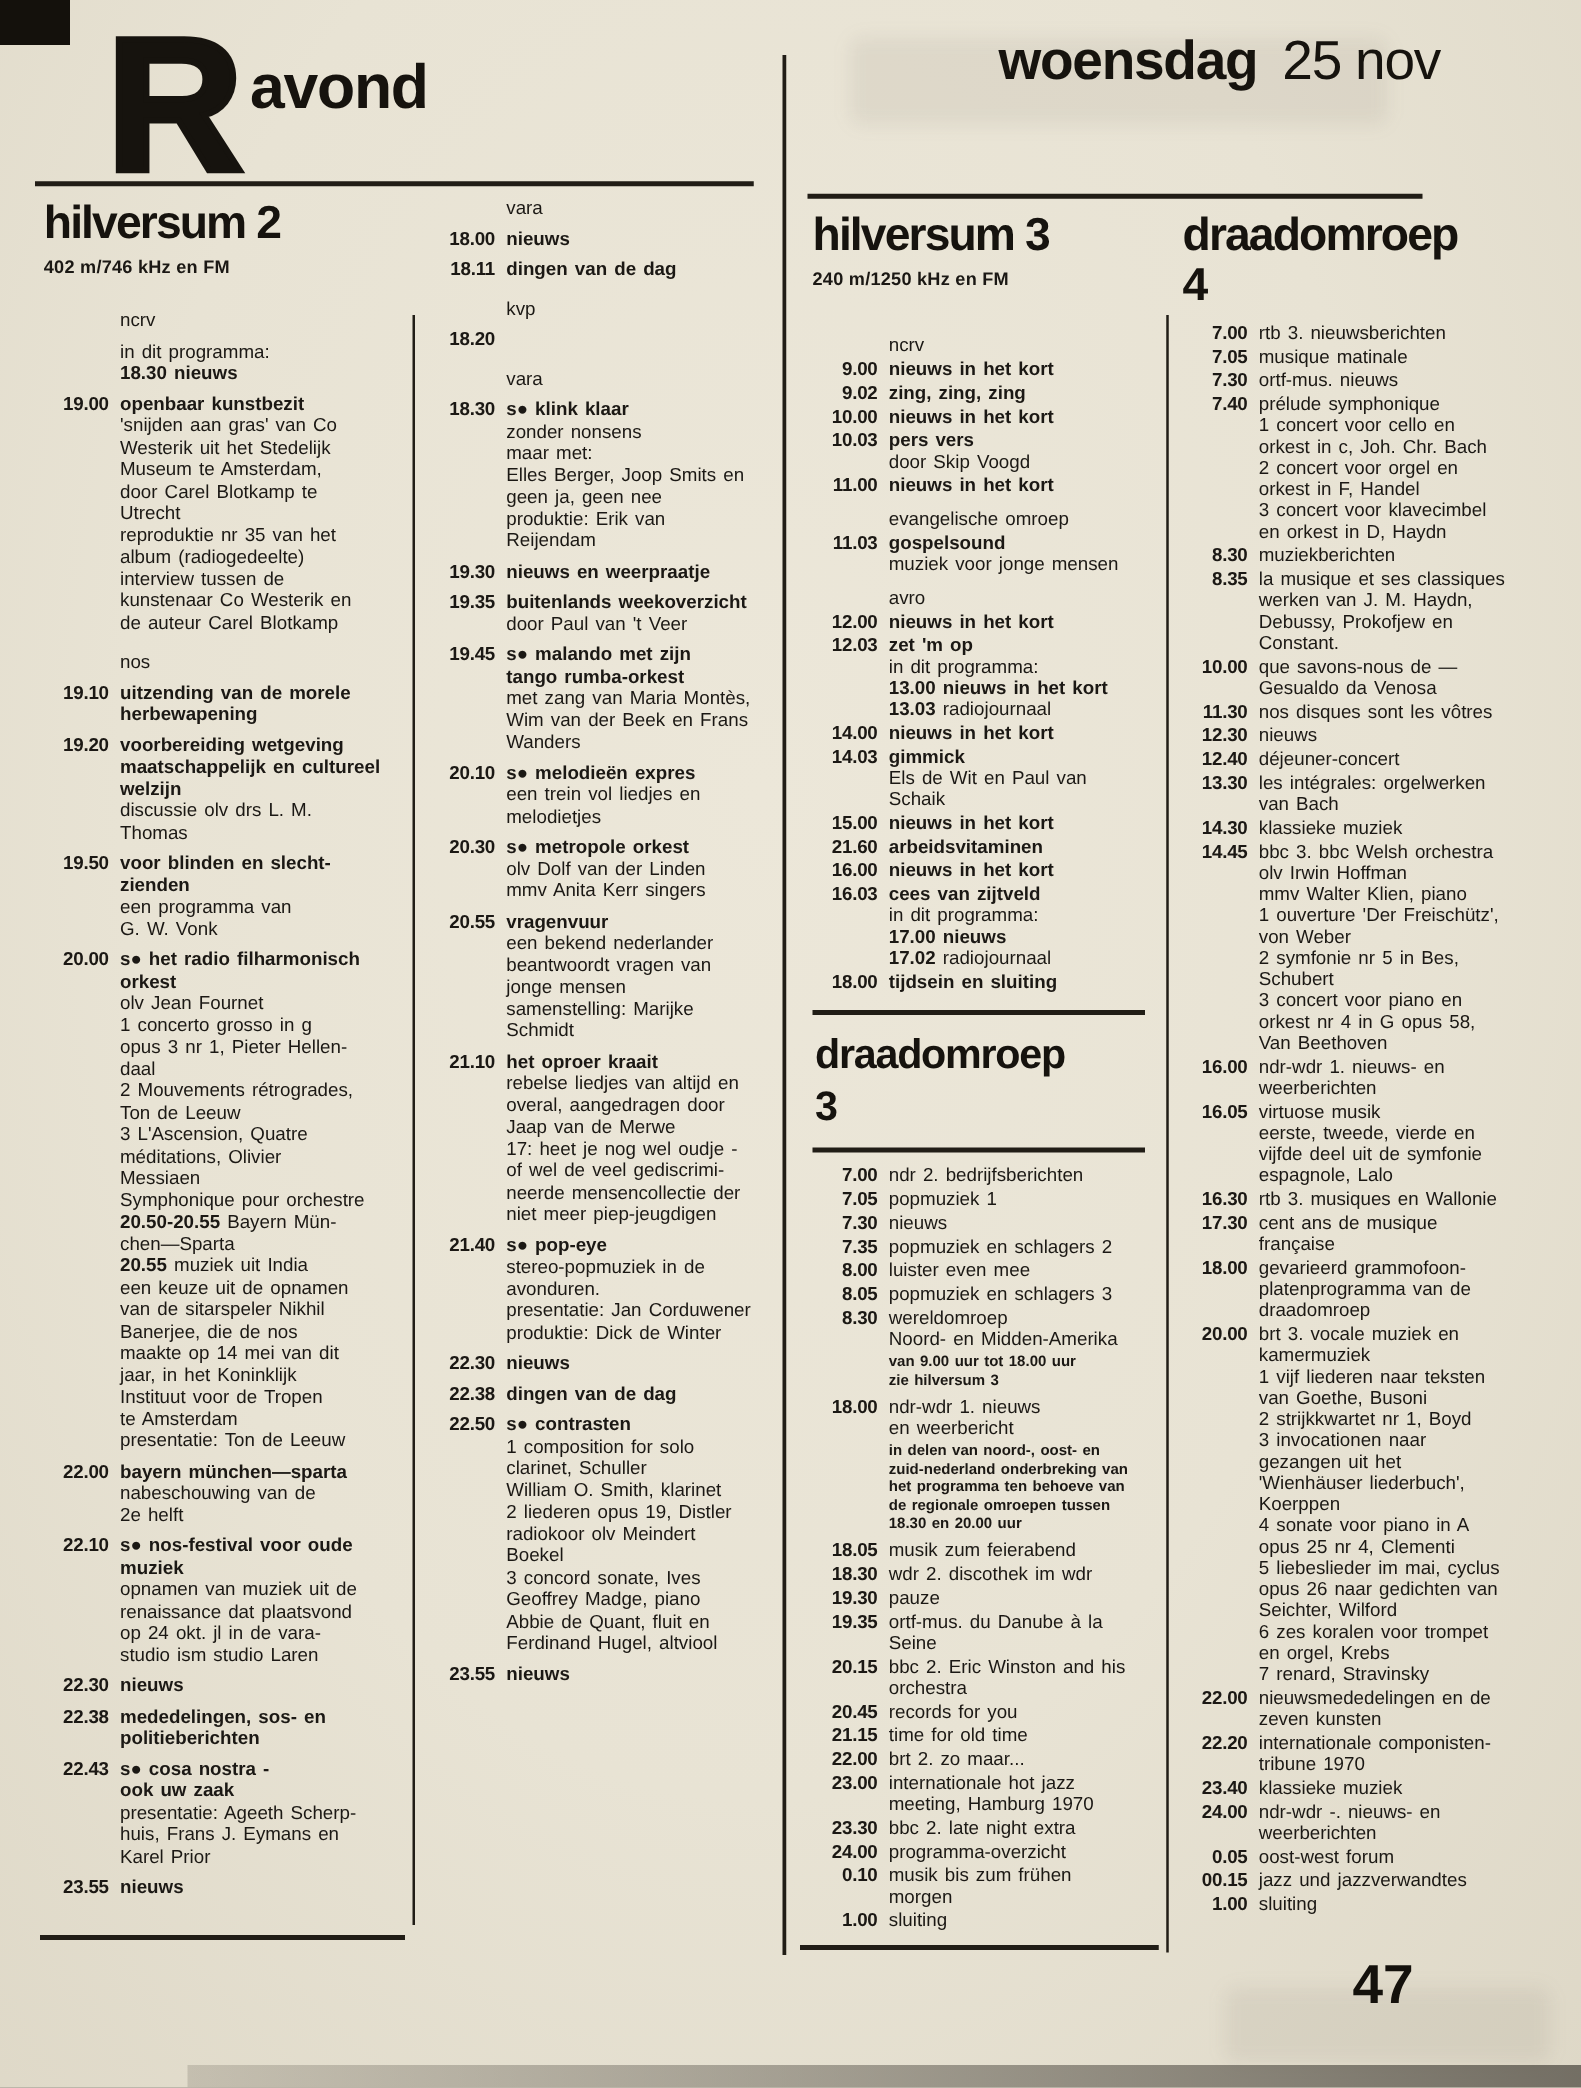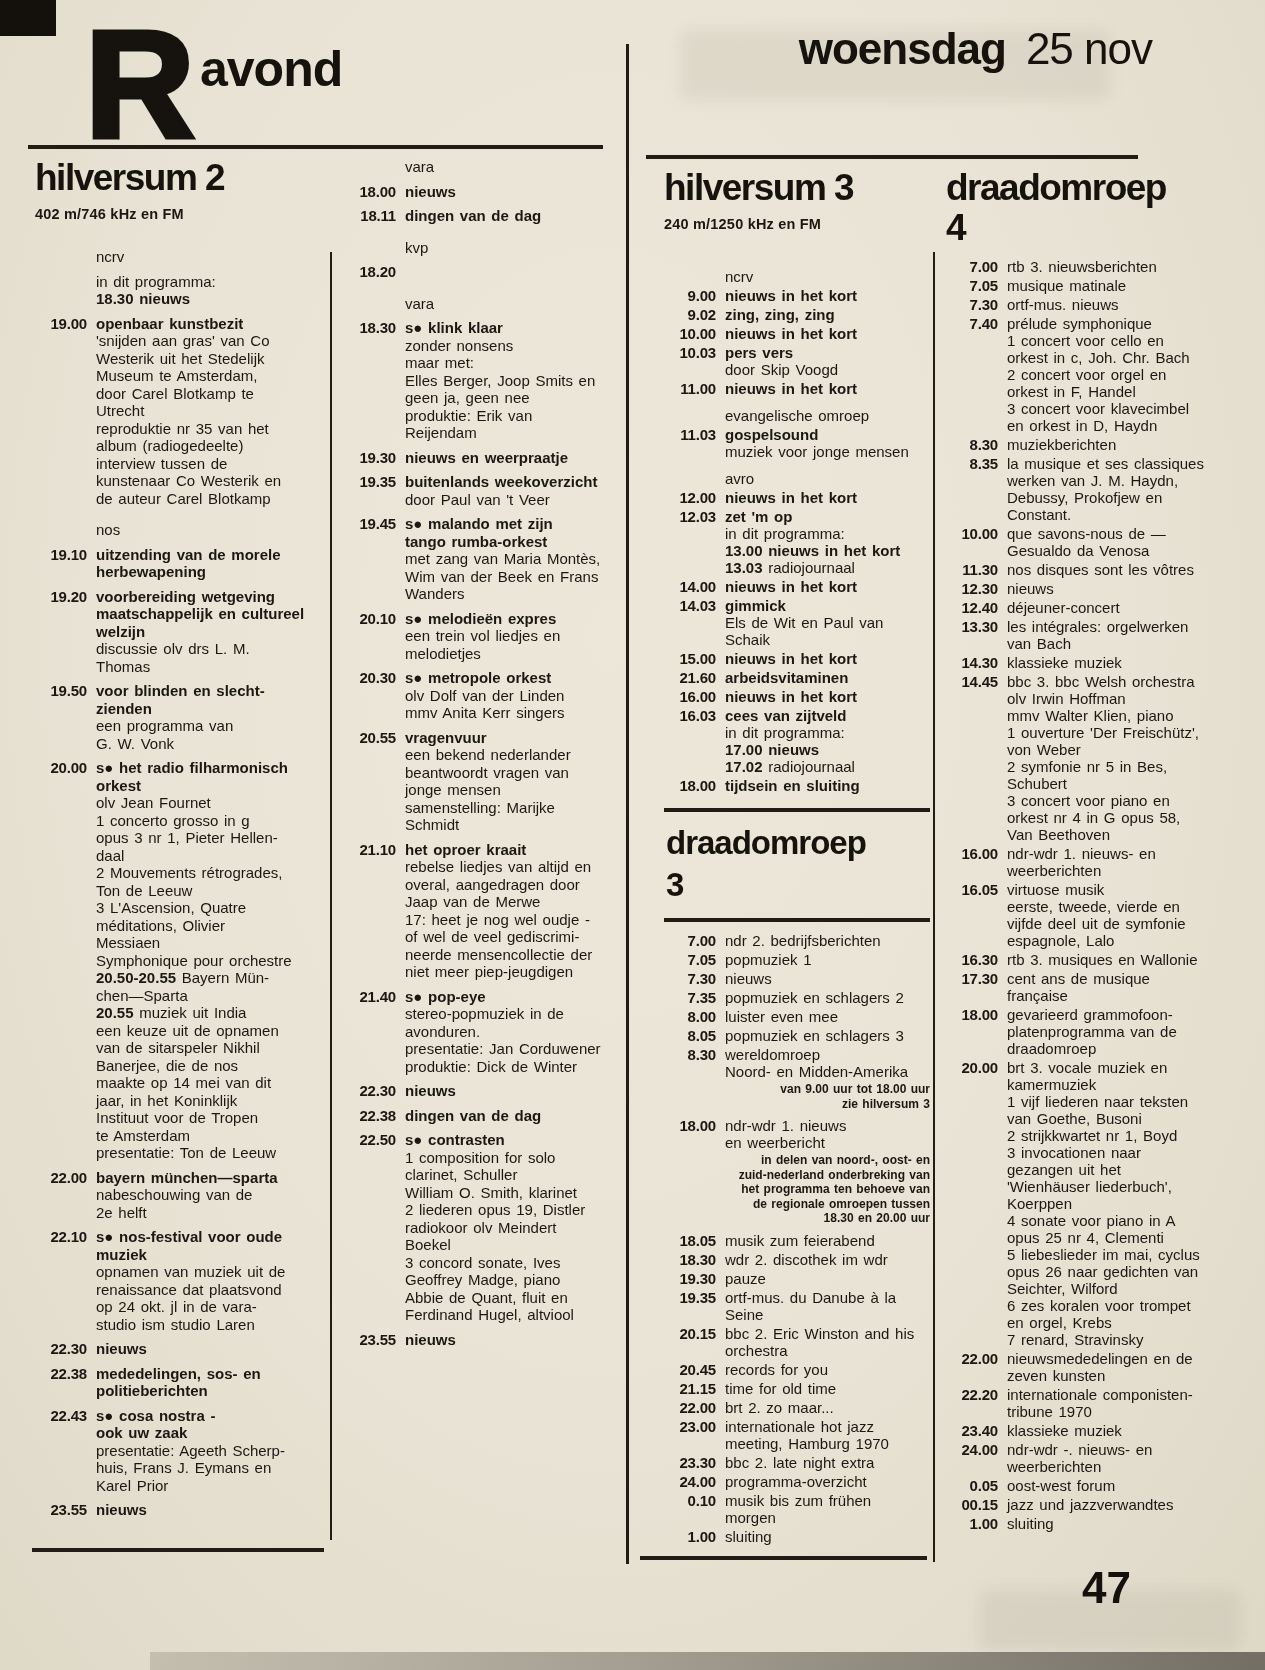--- a/index.html
+++ b/index.html
@@ -30,21 +30,21 @@
   .col-title { font-size:37px; font-weight:bold; letter-spacing:-1.5px; color:#16130e; line-height:1.08; }
   .col-sub { font-size:14.5px; font-weight:bold; margin-top:8px; letter-spacing:0.2px; }
 
   .entry { display:flex; margin-top:7px; }
   .col-body > .entry:first-child { margin-top:0; }
   .time { flex:0 0 52px; text-align:right; padding-right:9px; font-weight:bold;
           font-size:15px; line-height:17.5px; letter-spacing:-0.2px; white-space:nowrap; }
   .lines { flex:1; font-size:15px; line-height:17.5px; word-spacing:1.5px; }
   .b { font-weight:bold; }
   .entry.label { margin-top:14px; }
-  .entry.note { margin-top:12px; margin-bottom:6px;text-align:right; }
+  .entry.note { margin-top:12px; margin-bottom:6px; }
   .entry.note .lines { font-size:12px; line-height:14.5px; font-weight:bold; word-spacing:1px; }
 
   .tight .entry { margin-top:2px; }
   .tight .entry.label { margin-top:10px; }
   .tight .time, .tight .lines { line-height:17px; }
 
   .sec-head { margin-top:14px; margin-bottom:10px; border-top:4px solid #211d16;
               border-bottom:4px solid #211d16; padding:12px 0 14px 2px; }
   .sec-line1, .sec-line2 { font-size:33px; font-weight:bold; letter-spacing:-1px; color:#16130e; }
   .sec-line2 { margin-top:4px; }
@@ -369,21 +369,21 @@
         </div>
         <div class="entry ">
           <div class="time">23.55</div>
           <div class="lines">
             <div class="line"><span class="b">nieuws</span></div>
           </div>
         </div>
       </div>
   </div>
 
-  <div class="col tight" style="left:664px; top:168px; width:266px;">
+  <div class="col tight" style="left:650px; top:168px; width:266px;">
     <div class="col-head">
       <div class="col-title">hilversum 3</div>
       <div class="col-sub">240 m/1250 kHz en FM</div>
     </div>
     <div class="col-body">
         <div class="entry label">
           <div class="time"></div>
           <div class="lines">
             <div class="line"><span>ncrv</span></div>
           </div>

